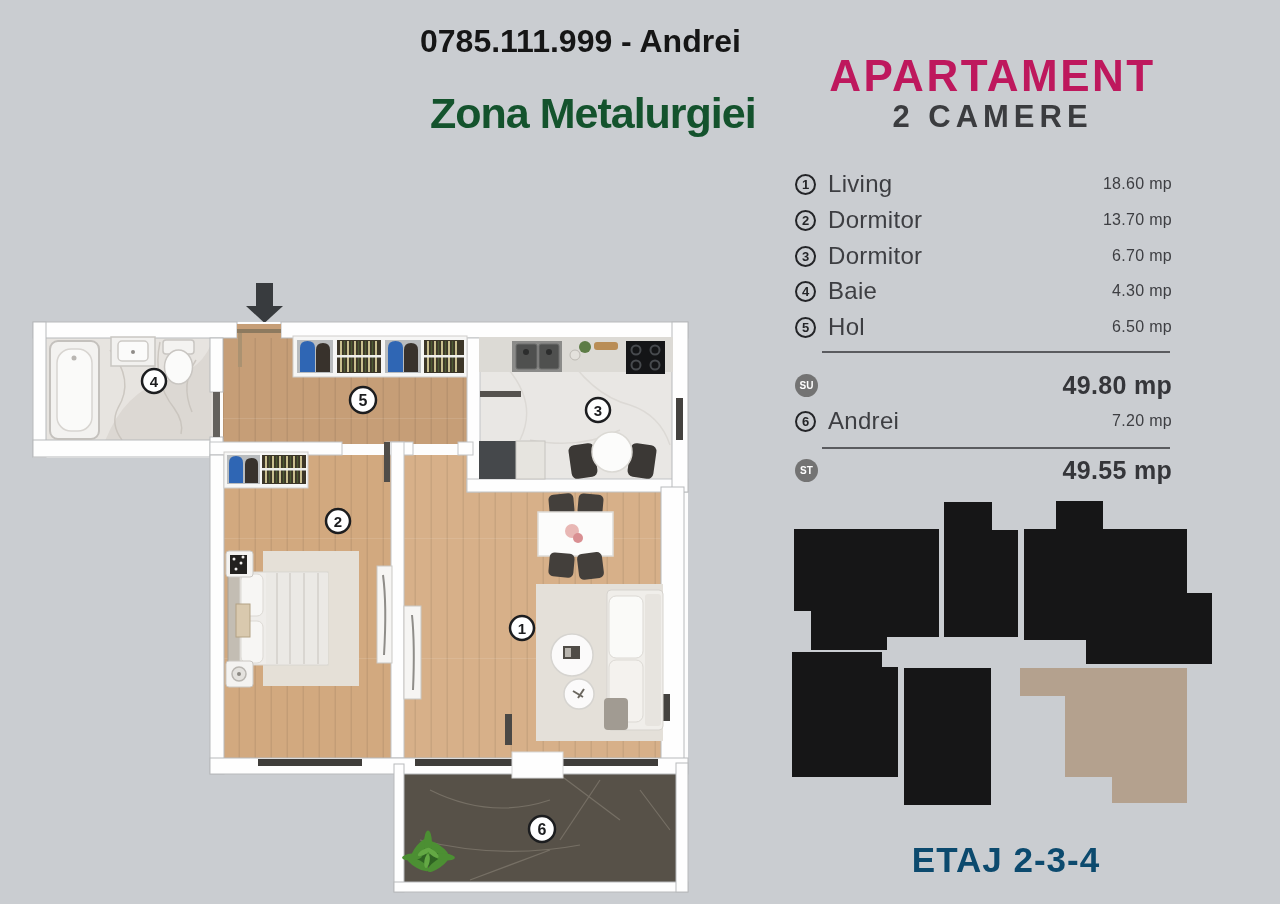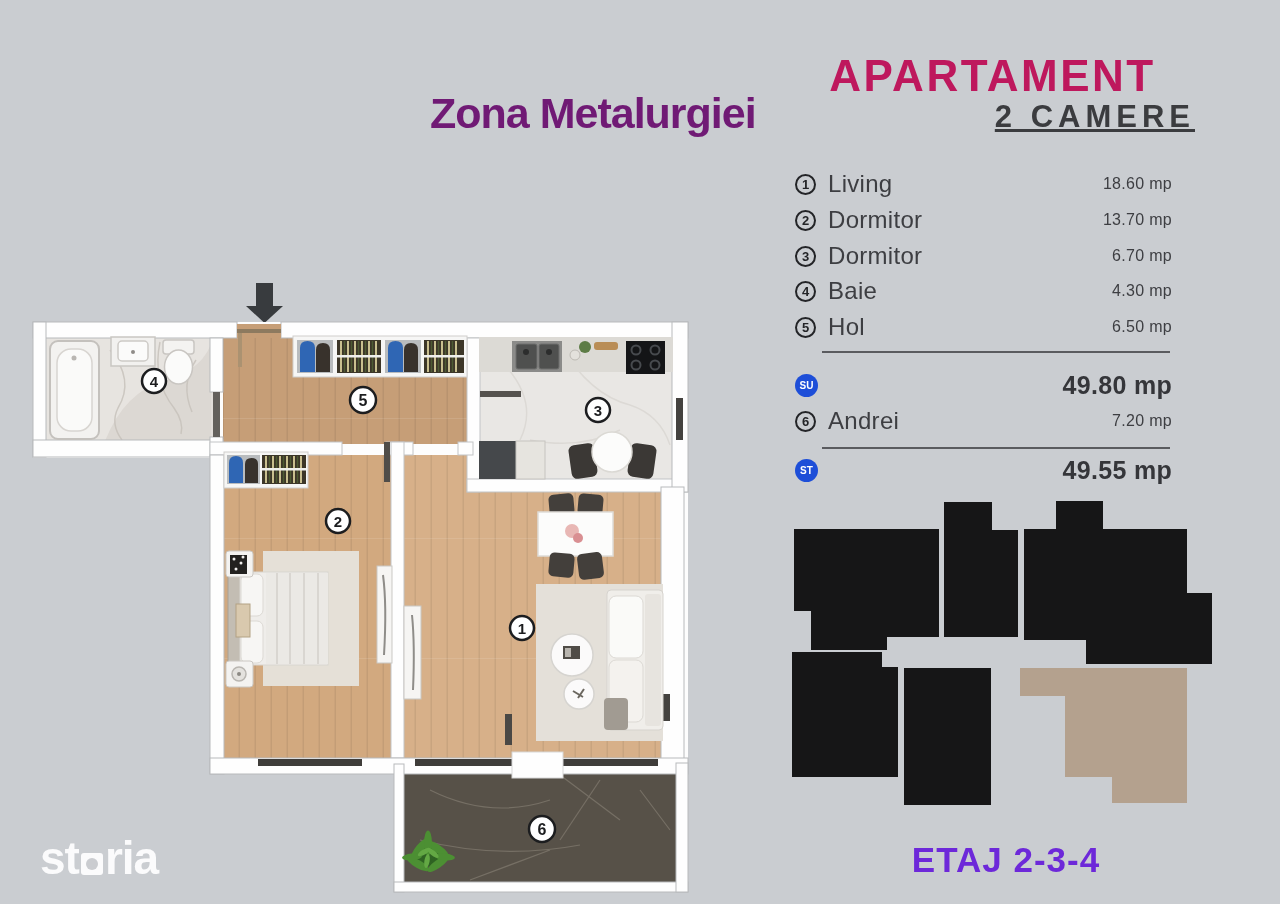--- a/index.html
+++ b/index.html
@@ -4,38 +4,39 @@
 <style>
   html,body{margin:0;padding:0;}
   .page{position:relative;width:1280px;height:904px;background:#cacdd1;overflow:hidden;
         font-family:"Liberation Sans",sans-serif;}
   .abs{position:absolute;}
   .rowlist{position:absolute;left:795px;width:377px;color:#3d3e42;}
   .lrow{position:absolute;left:0;width:100%;height:30px;display:flex;align-items:center;}
   .lrow .circ{width:21px;height:21px;border:2px solid #232427;border-radius:50%;
       display:flex;align-items:center;justify-content:center;font-size:13px;font-weight:bold;
       color:#232427;background:transparent;box-sizing:border-box;flex:none;margin-right:12px;}
-  .lrow .fcirc{width:23px;height:23px;border-radius:50%;background:#1d4ed8;color:#fff;
+  .lrow .fcirc{width:23px;height:23px;border-radius:50%;background:#737373;color:#fff;
       display:flex;align-items:center;justify-content:center;font-size:10px;font-weight:bold;
       flex:none;margin-right:10px;letter-spacing:0;}
   .lrow .nm{font-size:24px;letter-spacing:0.3px;}
   .lrow .val{margin-left:auto;font-size:16px;letter-spacing:0.3px;}
   .lrow.bold .nm,.lrow.bold .val{font-weight:bold;font-size:25px;color:#35363a;}
   .divline{position:absolute;left:822px;width:348px;height:0;border-top:2px solid #5a5b5f;}
 </style>
 </head>
 <body>
 <div class="page">
 
-
-  <div class="abs" style="left:430px;top:89px;width:330px;font-size:43px;font-weight:bold;color:#701a75;letter-spacing:-1px;white-space:nowrap;">Zona Metalurgiei</div>
+  <div class="abs" style="left:420px;top:23px;width:320px;font-size:32px;font-weight:bold;color:#161616;letter-spacing:0px;white-space:nowrap;">0785.111.999 - Andrei</div>
+
+  <div class="abs" style="left:430px;top:89px;width:330px;font-size:43px;font-weight:bold;color:#14532d;letter-spacing:-1px;white-space:nowrap;">Zona Metalurgiei</div>
 
   <div class="abs" style="left:790px;top:51px;width:405px;text-align:center;font-size:44px;font-weight:bold;color:#be185d;letter-spacing:2.5px;white-space:nowrap;">APARTAMENT</div>
 
-  <div class="abs" style="left:790px;top:99px;width:405px;text-align:right;font-size:31px;font-weight:bold;color:#3b3c3f;letter-spacing:5px;white-space:nowrap;text-decoration:underline;">2 CAMERE</div>
+  <div class="abs" style="left:790px;top:99px;width:405px;text-align:center;font-size:31px;font-weight:bold;color:#3b3c3f;letter-spacing:5px;white-space:nowrap;">2 CAMERE</div>
 
   <div class="rowlist" style="top:0;height:904px;">
 
     <div class="lrow" style="top:169px;">
         <span class="circ">1</span>
         <span class="nm">Living</span>
         <span class="val">18.60 mp</span>
       </div>
 
     <div class="lrow" style="top:205px;">
@@ -76,25 +77,22 @@
       </div>
 
     <div class="divline" style="left:27px;top:447px;"></div>
 
     <div class="lrow bold" style="top:455px;">
         <span class="fcirc">ST</span>
         <span class="val">49.55 mp</span>
       </div>
   </div>
 
-  <div class="abs" style="left:830px;top:840px;width:352px;text-align:center;font-size:35px;font-weight:bold;color:#6d28d9;letter-spacing:1px;">ETAJ 2-3-4</div>
-
-  <div class="abs" style="left:40px;top:832px;height:44px;display:flex;align-items:flex-end;color:#fbfbfc;font-weight:bold;font-size:46px;letter-spacing:-1px;line-height:36px;">st<span style="display:inline-block;width:22px;height:22px;background:#fbfbfc;border-radius:3px;position:relative;margin:0 2px 1px 2px;">
-        <span style="position:absolute;left:5px;top:5px;width:12px;height:12px;background:#caccd0;border-radius:50%;"></span>
-      </span>ria</div>
+  <div class="abs" style="left:830px;top:840px;width:352px;text-align:center;font-size:35px;font-weight:bold;color:#0c4a6e;letter-spacing:1px;">ETAJ 2-3-4</div>
+
 
   <svg class="abs" style="left:0;top:0;font-family:'Liberation Sans',sans-serif;" width="1280" height="904" viewBox="0 0 1280 904">
     <defs>
       <pattern id="plank" width="16" height="120" patternUnits="userSpaceOnUse">
         <rect width="16" height="120" fill="none"></rect>
         <rect x="14.5" width="1.5" height="120" fill="#000" opacity="0.07"></rect>
         <rect x="0" y="58" width="16" height="1" fill="#fff" opacity="0.10"></rect>
       </pattern>
     </defs>
 

